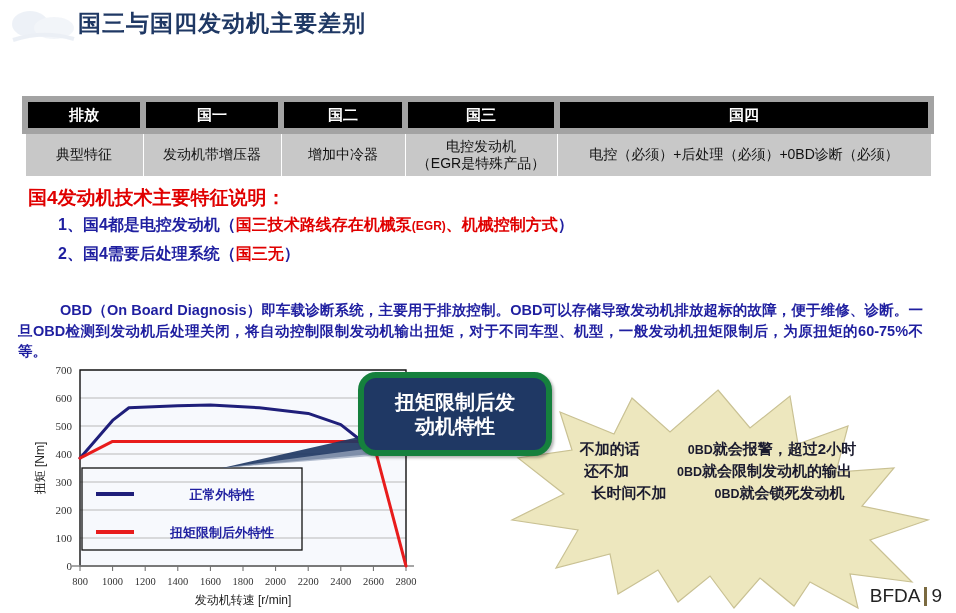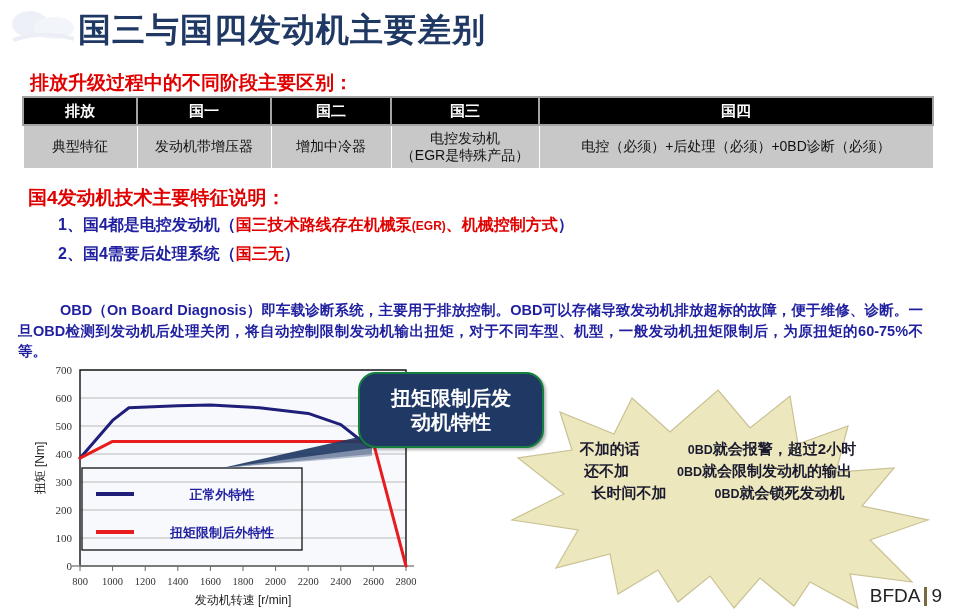--- a/index.html
+++ b/index.html
@@ -12,38 +12,38 @@
 
   
   .watermark{
     position:absolute;left:8px;top:6px;width:70px;height:42px;
     opacity:.10;
   }
 
   
   .title{
     position:absolute;left:78px;top:8px;
-    font-size:33px;font-weight:bold;color:#1F3864;
+    font-size:23px;font-weight:bold;color:#1F3864;
     letter-spacing:1px;white-space:nowrap;
   }
 
   
   .sec-head-1{
     position:absolute;left:30px;top:70px;
     font-size:19px;font-weight:bold;color:#E00000;white-space:nowrap;
   }
 
   
   .tbl{
     position:absolute;left:22px;top:96px;width:912px;
     border-collapse:collapse;table-layout:fixed;
   }
   .tbl th{
     background:#000000;color:#ffffff;font-size:15px;font-weight:bold;
-    height:26px;border:2px solid #a3a3a3;padding:0;text-align:center;
+    height:26px;border:6px solid #a3a3a3;padding:0;text-align:center;
   }
   .tbl td{
     background:#c8c8c8;color:#111111;font-size:14px;
     height:42px;border:1px solid #ffffff;padding:0 3px;text-align:center;
     line-height:1.25;
   }
   .c1{width:112px}.c2{width:132px}.c3{width:118px}.c4{width:146px}.c5{width:auto}
 
   
   .sec-head-2{
@@ -67,21 +67,21 @@
     line-height:1.42;text-align:justify;text-indent:42px;
   }
 
   
   .chart-wrap{position:absolute;left:28px;top:362px;width:390px;height:248px;}
   .chart-svg{display:block;}
 
   
   .callout{
     position:absolute;left:358px;top:372px;width:182px;height:72px;
-    background:#1F3864;border:2px solid #15803d;border-radius:18px;
+    background:#1F3864;border:6px solid #15803d;border-radius:18px;
     box-shadow:2px 2px 3px rgba(0,0,0,.3);
     display:flex;flex-direction:column;align-items:center;justify-content:center;
     color:#ffffff;font-size:20px;font-weight:bold;line-height:1.22;
     z-index:6;
   }
   .callout-tail{
     position:absolute;left:222px;top:434px;width:150px;height:40px;z-index:5;
   }
 
   
@@ -108,21 +108,20 @@
 <div class="slide">
 
   <svg class="watermark" viewBox="0 0 70 42">
     <ellipse cx="22" cy="18" rx="18" ry="13" fill="#5b7fb5"></ellipse>
     <ellipse cx="46" cy="22" rx="20" ry="11" fill="#8aa3c8"></ellipse>
     <path d="M5 34 Q35 24 66 33" stroke="#4a6ea8" stroke-width="4" fill="none"></path>
   </svg>
 
   <div class="title">国三与国四发动机主要差别</div>
 
-  <div class="sec-head-1">排放升级过程中的不同阶段主要区别：</div>
 
   <table class="tbl">
     <thead>
       <tr>
         <th class="c1">排放</th>
         <th class="c2">国一</th>
         <th class="c3">国二</th>
         <th class="c4">国三</th>
         <th class="c5">国四</th>
       </tr>

